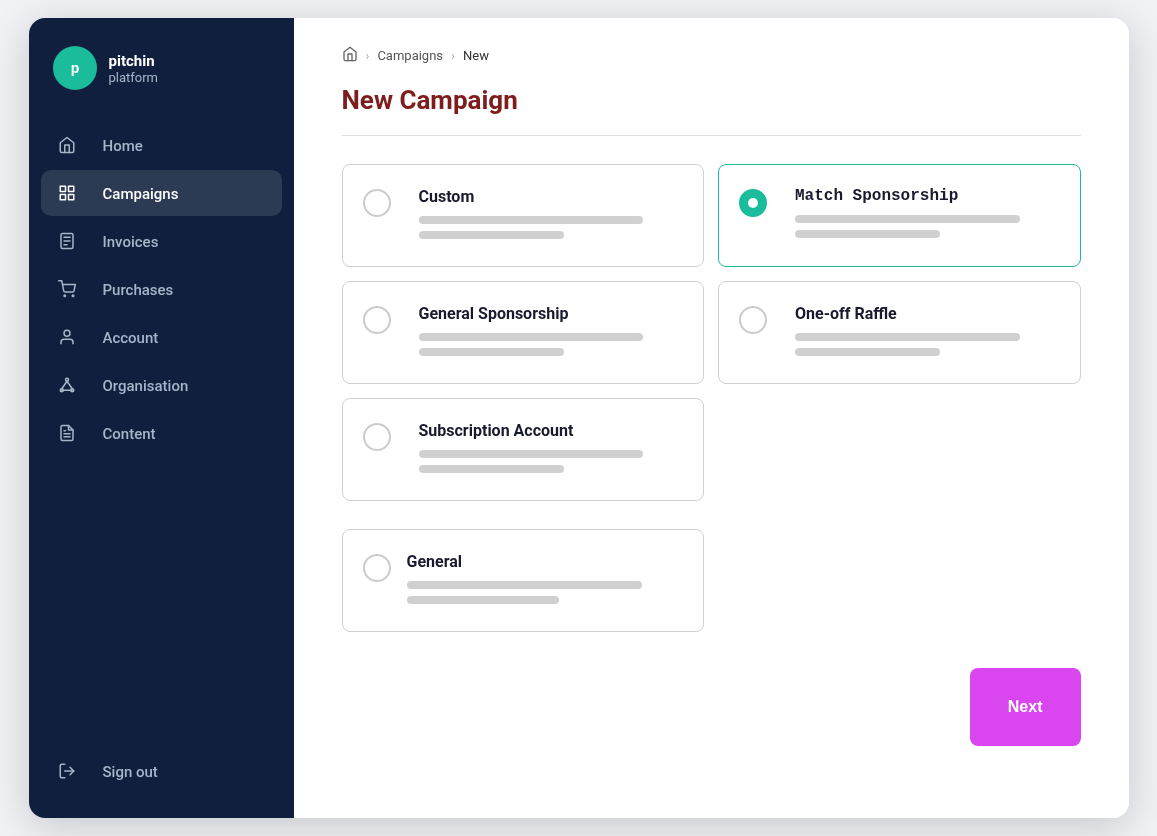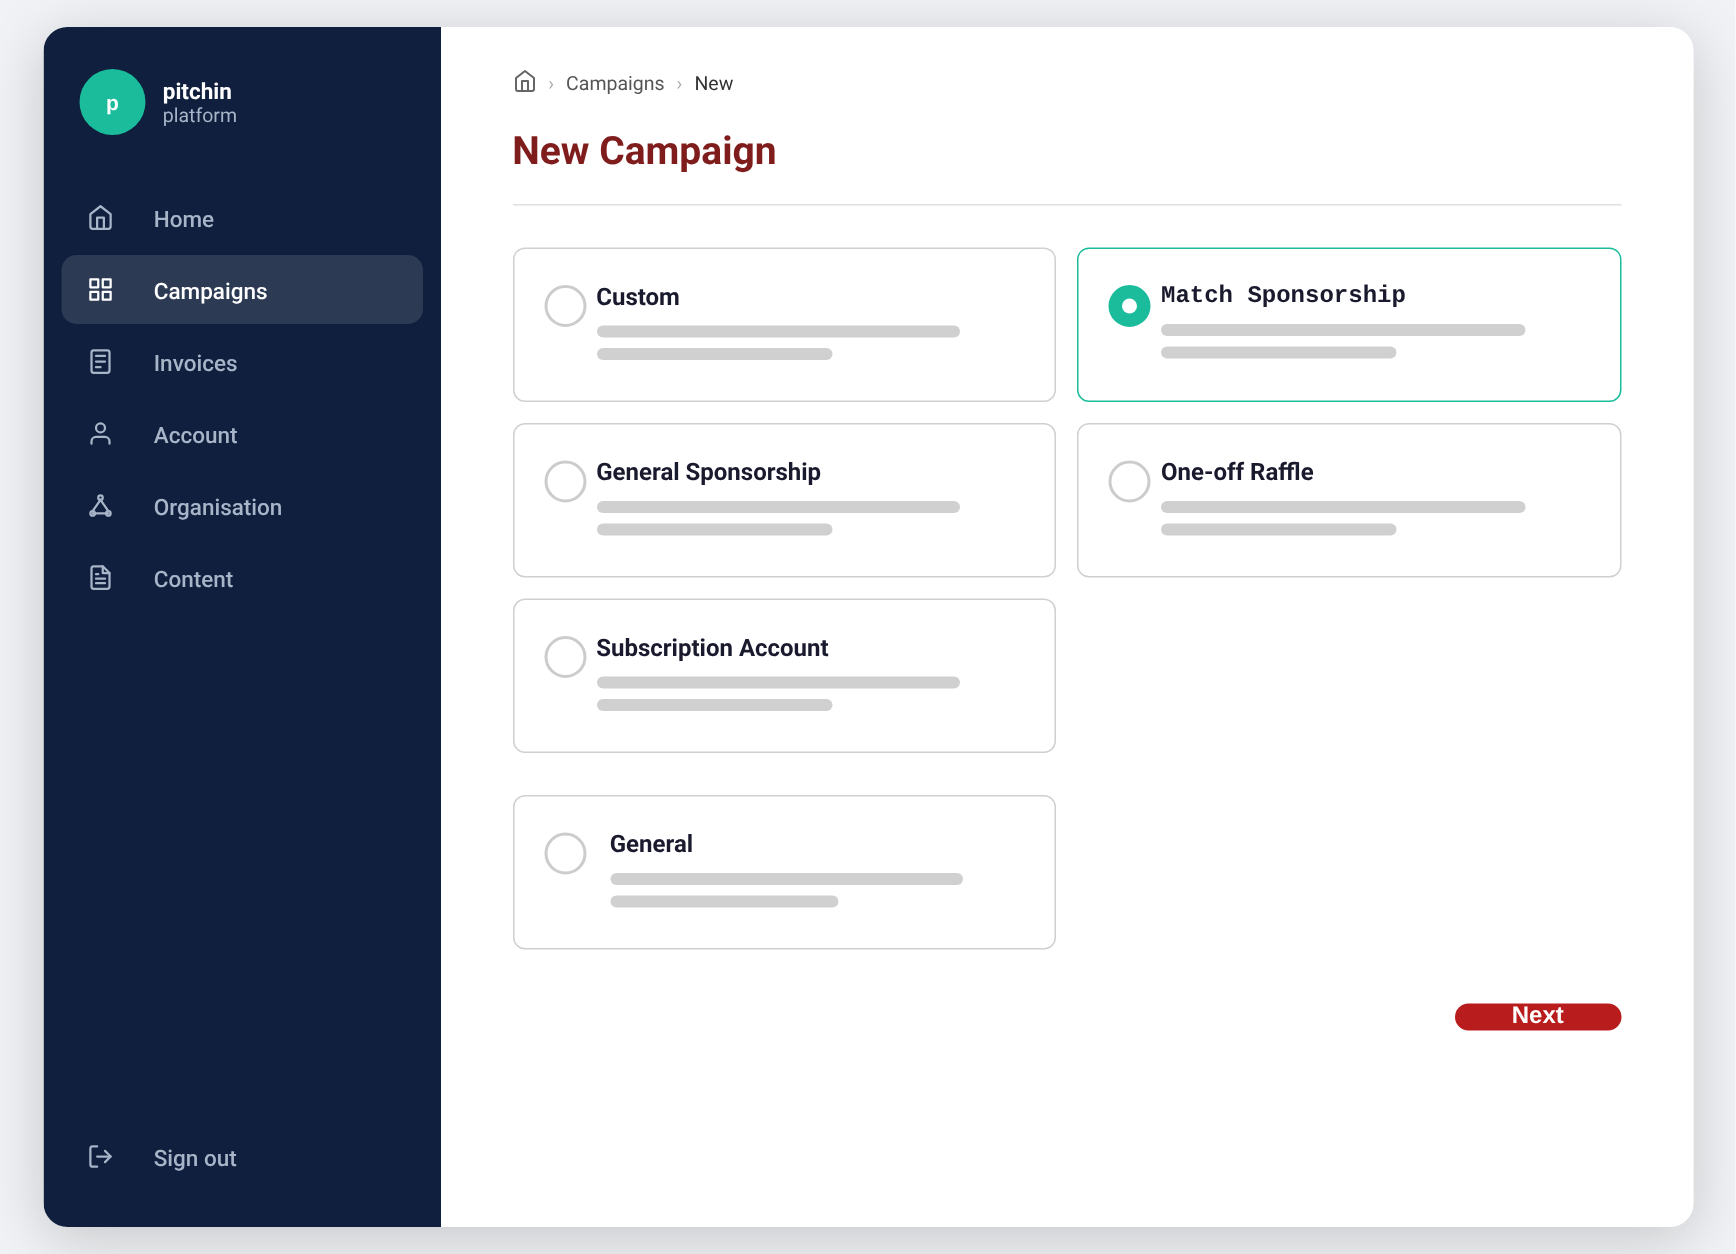--- a/index.html
+++ b/index.html
@@ -126,21 +126,21 @@
       grid-template-columns: 1fr 1fr;
       gap: 14px;
       margin-bottom: 28px;
     }
     .campaign-card {
       border: 1.5px solid #d0d0d0;
       border-radius: 8px;
       padding: 22px 20px 20px 20px;
       display: flex;
       align-items: flex-start;
-      gap: 7px;
+      gap: 28px;
       cursor: pointer;
       transition: border-color 0.15s;
     }
     .campaign-card.selected {
       border-color: #1abc9c;
       font-family: Liberation Mono, monospace;
     }
     .radio-circle {
       width: 28px;
       height: 28px;
@@ -198,25 +198,25 @@
       gap: 14px;
       margin-bottom: 28px;
     }
     
     .next-row {
       display: flex;
       justify-content: flex-end;
       padding-top: 8px;
     }
     .btn-next {
-      background: #b91c1c;
+      background: #d946ef;
       color: white;
       border: none;
-      border-radius: 20px;
-      padding: 0 38px;
+      border-radius: 8px;
+      padding: 30px 38px;
       font-size: 16px;
       font-weight: 600;
       cursor: pointer;
       transition: background 0.15s;
     }
   </style>
 </head>
 <body>
 
 <div class="app-window">
@@ -264,20 +264,30 @@
           <svg width="18" height="18" viewBox="0 0 24 24" fill="none" stroke="currentColor" stroke-width="2" stroke-linecap="round" stroke-linejoin="round">
             <rect x="4" y="2" width="16" height="20" rx="2"></rect>
             <line x1="8" y1="7" x2="16" y2="7"></line>
             <line x1="8" y1="12" x2="16" y2="12"></line>
             <line x1="8" y1="17" x2="12" y2="17"></line>
           </svg>
         </span>
         <span>Invoices</span>
       </div>
 
+      <div class="nav-item">
+        <span class="nav-icon">
+          <svg width="18" height="18" viewBox="0 0 24 24" fill="none" stroke="currentColor" stroke-width="2" stroke-linecap="round" stroke-linejoin="round">
+            <circle cx="9" cy="21" r="1"></circle>
+              <circle cx="20" cy="21" r="1"></circle>
+            <path d="M1 1h4l2.68 13.39a2 2 0 002 1.61h9.72a2 2 0 002-1.61L23 6H6"></path>
+          </svg>
+        </span>
+        <span>Purchases</span>
+      </div>
 
       <div class="nav-item">
         <span class="nav-icon">
           <svg width="18" height="18" viewBox="0 0 24 24" fill="none" stroke="currentColor" stroke-width="2" stroke-linecap="round" stroke-linejoin="round">
             <path d="M20 21v-2a4 4 0 00-4-4H8a4 4 0 00-4 4v2"></path>
             <circle cx="12" cy="7" r="4"></circle>
           </svg>
         </span>
         <span>Account</span>
       </div>

